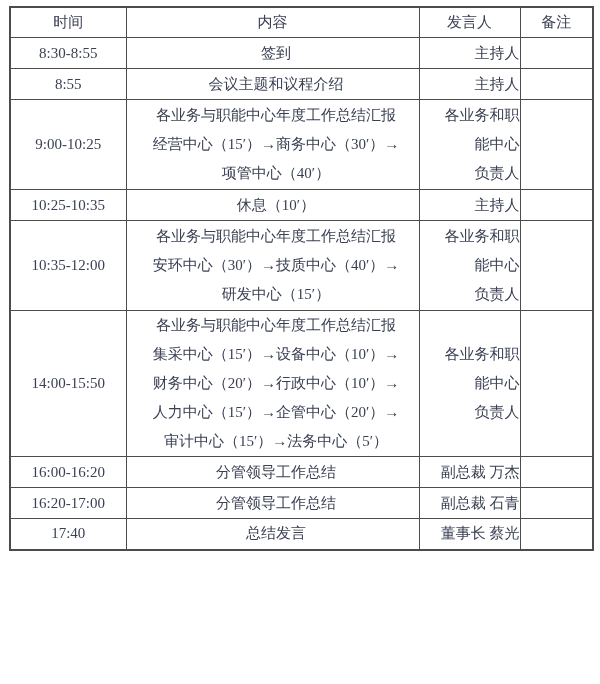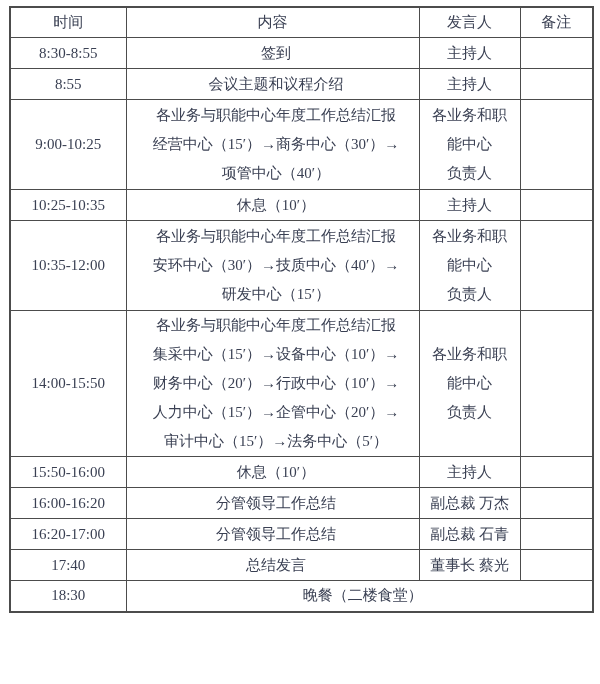--- a/index.html
+++ b/index.html
@@ -30,21 +30,21 @@
     border: 1px solid var(--border-color);
     font-weight: normal;
     line-height: 29px;
     vertical-align: middle;
     white-space: pre-line;
     overflow: hidden;
   }
   th { text-align: center; }
   td.time    { text-align: center; }
   td.content { text-align: center; padding-left: 11px; padding-right: 4px; }
-  td.speaker { text-align: center; }
+  td.speaker { text-align: right; }
   td.note    { text-align: center; }
   tr.h-head   { height: 30px; }
   tr.h-single { height: 31px; }
   tr.h-lunch  { height: 36px; }
   tr.h-three  { height: 90px; }
   tr.h-five   { height: 145px; }
 </style>
 </head>
 <body>
 
@@ -113,26 +113,20 @@
 集采中心（15′）→设备中心（10′）→
 财务中心（20′）→行政中心（10′）→
 人力中心（15′）→企管中心（20′）→
 审计中心（15′）→法务中心（5′）</td>
     <td class="speaker">各业务和职
 能中心
 负责人</td>
     <td class="note"></td>
   </tr>
 
-  <tr class="h-single">
-    <td class="time">15:50-16:00</td>
-    <td class="content">休息（10′）</td>
-    <td class="speaker">主持人</td>
-    <td class="note"></td>
-  </tr>
 
   <tr class="h-single">
     <td class="time">16:00-16:20</td>
     <td class="content">分管领导工作总结</td>
     <td class="speaker">副总裁 万杰</td>
     <td class="note"></td>
   </tr>
 
   <tr class="h-single">
     <td class="time">16:20-17:00</td>
@@ -142,18 +136,14 @@
   </tr>
 
 
   <tr class="h-single">
     <td class="time">17:40</td>
     <td class="content">总结发言</td>
     <td class="speaker">董事长 蔡光</td>
     <td class="note"></td>
   </tr>
 
-  <tr class="h-single">
-    <td class="time">18:30</td>
-    <td class="content" colspan="3">晚餐（二楼食堂）</td>
-  </tr>
 </tbody>
   </table>
 
 </body></html>

